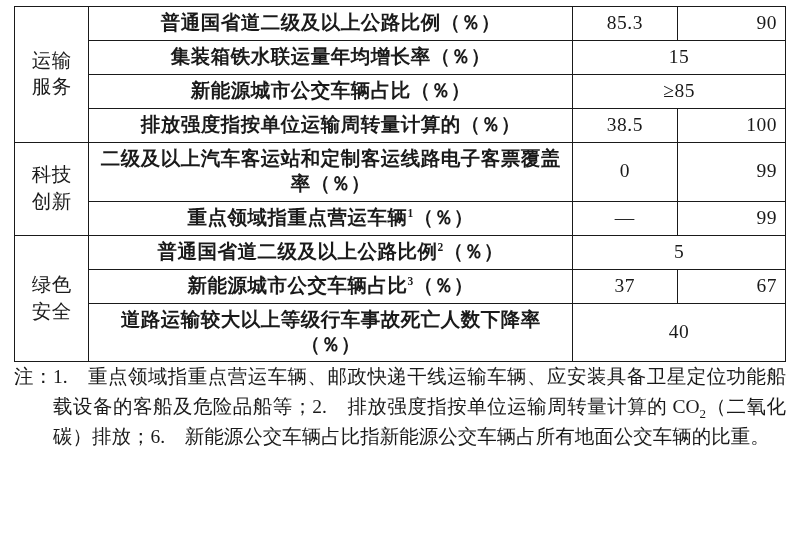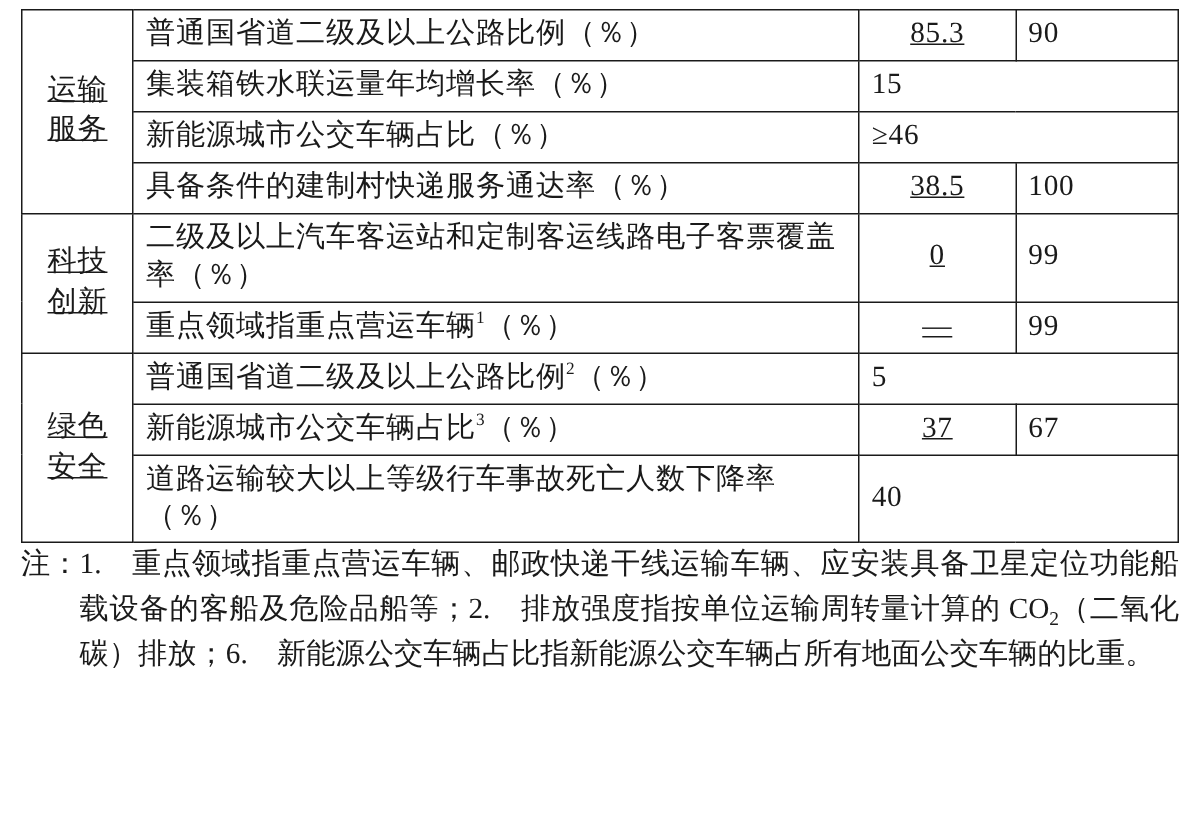--- a/index.html
+++ b/index.html
@@ -32,41 +32,41 @@
     font-size: 19.5px;
     line-height: 1.28;
     vertical-align: middle;
     letter-spacing: 0.5px;
   }
   td.cat {
     width: 74px;
     text-align: center;
     letter-spacing: 1px;
     padding: 4px 2px;
-    text-decoration: underline;
   }
   td.cat .cat-inner {
     display: block;
     text-align: center;
     line-height: 1.35;
   }
   td.name {
-    text-align: left;
+    text-align: center;
     width: 482px;
+    font-weight: bold;
   }
   td.v1 {
     width: 104px;
     text-align: center;
-    text-decoration: underline;
   }
   td.v2 {
     width: 108px;
-    text-align: left;
+    text-align: right;
   }
   td.vspan {
+    text-align: center;
   }
   sup {
     font-size: 11.5px;
     vertical-align: super;
     line-height: 0;
   }
   .notes-wrap {
     display: flex;
     align-items: flex-start;
   }
@@ -111,24 +111,24 @@
         <td class="name">普通国省道二级及以上公路比例（％）</td>
         <td class="v1">85.3</td>
         <td class="v2">90</td>
       </tr>
       <tr>
         <td class="name">集装箱铁水联运量年均增长率（％）</td>
         <td class="vspan" colspan="2">15</td>
       </tr>
       <tr>
         <td class="name">新能源城市公交车辆占比（％）</td>
-        <td class="vspan" colspan="2">≥46</td>
+        <td class="vspan" colspan="2">≥85</td>
       </tr>
       <tr>
-        <td class="name">具备条件的建制村快递服务通达率（％）</td>
+        <td class="name">排放强度指按单位运输周转量计算的（％）</td>
         <td class="v1">38.5</td>
         <td class="v2">100</td>
       </tr>
 
       <tr>
         <td class="cat" rowspan="2">
           <span class="cat-inner">科技</span>
           <span class="cat-inner">创新</span>
         </td>
         <td class="name">二级及以上汽车客运站和定制客运线路电子客票覆盖率（％）</td>

